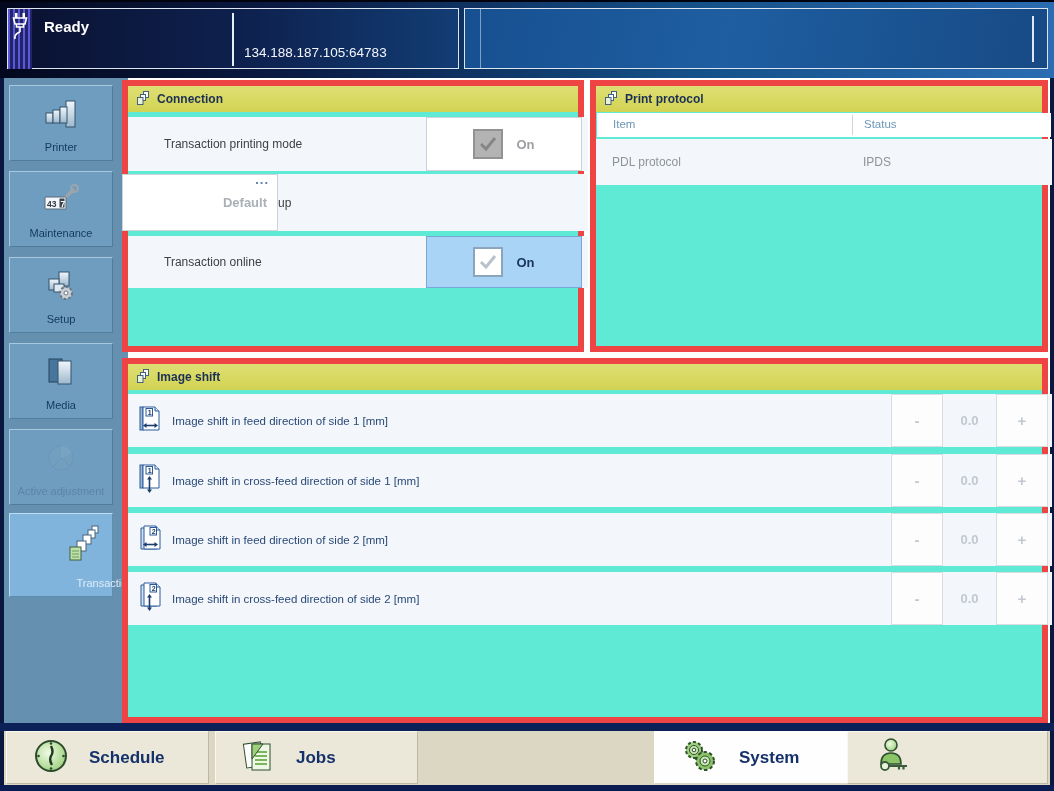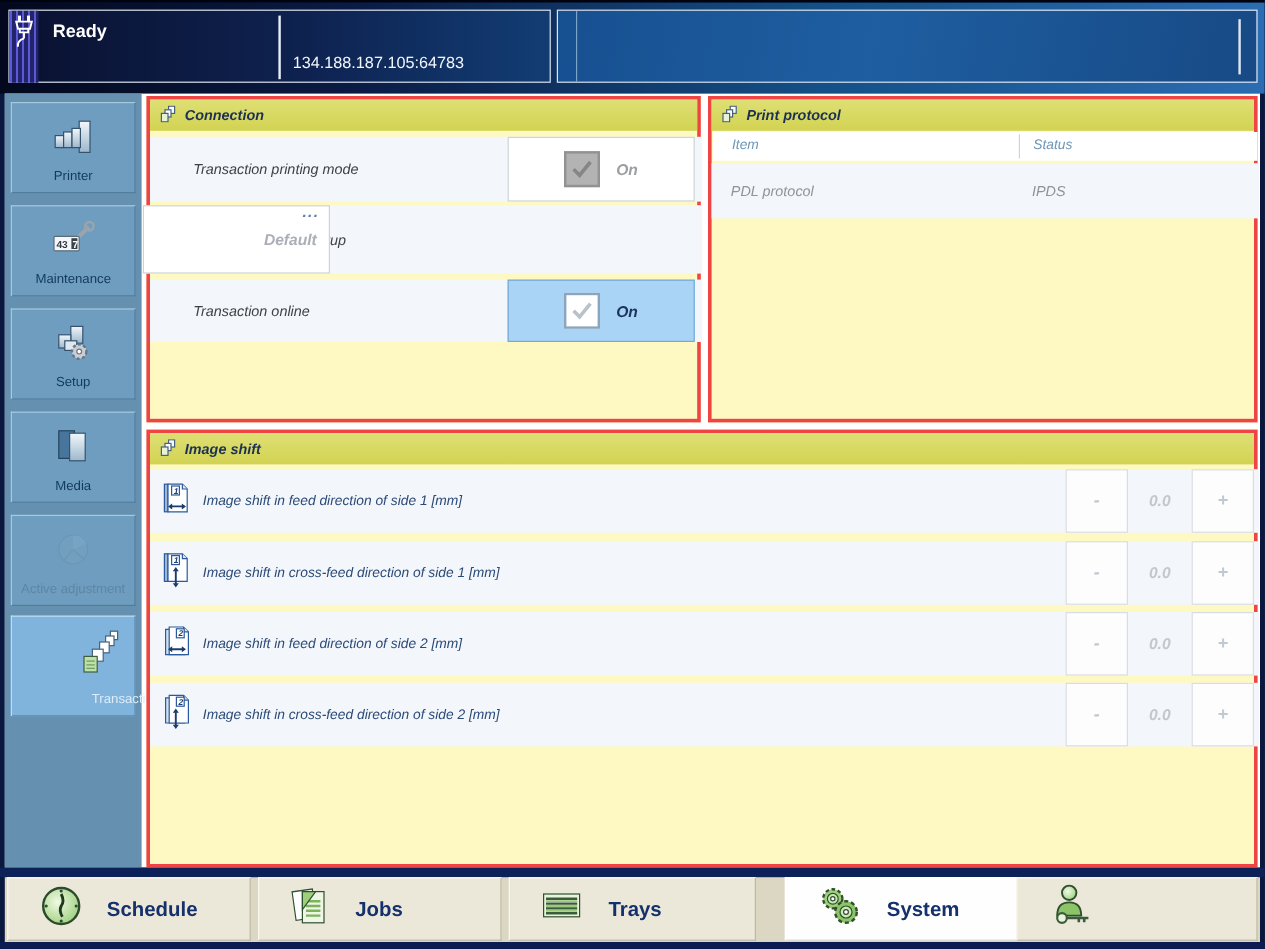--- a/index.html
+++ b/index.html
@@ -20,32 +20,32 @@
   .ready { position:absolute; left:36px; top:9px; color:#ffffff; font-weight:bold; font-size:15px; }
   .tb-divider { position:absolute; left:224px; top:4px; width:2px; height:53px; background:#e8eef7; }
   .ip { position:absolute; left:236px; top:36px; color:#f2f6fc; font-size:13.5px; }
   .info-inner-divider { position:absolute; left:15px; top:0; width:1px; height:100%; background:#9fbcd8; opacity:.75; }
   .info-right-tick { position:absolute; right:13px; top:7px; width:2px; height:46px; background:#dfe7f2; }
 
   
   .content { position:absolute; left:4px; top:78px; width:1046px; height:645px; background:#ffffff; }
 
   
-  .sidebar { position:absolute; left:0; top:0; width:114px; height:645px; background:#6690b0;text-decoration:underline; }
+  .sidebar { position:absolute; left:0; top:0; width:124px; height:645px; background:#6690b0;text-decoration:underline; }
   .side-btn { position:absolute; left:5px; width:104px; height:76px; background:#6f9dbf;
     border:1px solid; border-color:#a6c9df #517d9d #517d9d #a6c9df; text-align:center; cursor:pointer; }
   .side-icon { margin-top:9px; height:38px; display:flex; align-items:center; justify-content:center; }
   .side-label { position:absolute; bottom:7px; width:100%; font-size:11px; color:#12395f; }
   .side-btn.selected { background:#80b4dc; border-color:#bcdef3 #5d8db0 #5d8db0 #bcdef3;padding-left:44px; }
   .side-btn.selected .side-label { color:#dcecf8; }
   .side-btn.disabled .side-label { color:#5c86a5; }
   .side-btn.disabled .side-icon { opacity:.3; }
 
   
-  .panel { position:absolute; background:#fef9c3; border:3px solid #ef4444;font-style:italic; }
+  .panel { position:absolute; background:#5eead4; border:6px solid #ef4444; }
   #panel-connection { left:118px; top:2px; width:462px; height:272px; }
   #panel-protocol   { left:586px; top:2px; width:458px; height:272px; }
   #panel-imageshift { left:118px; top:280px; width:926px; height:365px; }
   .phead { height:26px; background:linear-gradient(180deg,#dedf74 0%,#d2d352 100%);
     display:flex; align-items:center; padding-left:8px; gap:7px;
     font-weight:bold; font-size:12px; color:#1c3055; }
 
   
   .crow { position:absolute; left:0; width:460px; height:54px; background:#f3f6fa; }
   .clabel { position:absolute; left:0; top:50%; transform:translateY(-50%); font-size:12px; color:#3e4245;margin-left:36px; }
@@ -386,30 +386,20 @@
         <svg width="34" height="36" viewBox="0 0 34 36">
           <rect x="3" y="5" width="17" height="24" fill="#ffffff" stroke="#2f4f2f" transform="rotate(-8 11 17)"></rect>
           <rect x="10" y="6" width="18" height="26" fill="#eef6e6" stroke="#2f4f2f"></rect>
           <path d="M13 14 h12 M13 18 h12 M13 22 h12 M13 26 h12" stroke="#7cb45c" stroke-width="2"></path>
           <path d="M10 6 L21 6 L10 21 z" fill="#9ed07c" stroke="#2f4f2f"></path>
         </svg>
       </span>
       <span class="nav-label">Jobs</span>
     </div>
 
-    <div class="nav-btn" style="left:420px;width:206px">
-      <span>
-        <svg width="36" height="26" viewBox="0 0 36 26">
-          <rect x="2" y="3" width="30" height="19" fill="#e8f4dc" stroke="#2f4f2f"></rect>
-          <path d="M4 7 h26 M4 11 h26 M4 15 h26 M4 19 h26" stroke="#3a5c3a" stroke-width="2"></path>
-          <path d="M4 9 h26 M4 13 h26 M4 17 h26" stroke="#9cc97e" stroke-width="1.5"></path>
-        </svg>
-      </span>
-      <span class="nav-label">Trays</span>
-    </div>
 
     <div class="nav-btn selected" style="left:633px;width:206px">
       <span>
         <svg width="38" height="36" viewBox="0 0 38 36">
           <circle cx="13" cy="12" r="8" fill="#9ed07c" stroke="#2f4f2f" stroke-width="2" stroke-dasharray="3 2.2"></circle>
           <circle cx="13" cy="12" r="4.5" fill="#cde8b8" stroke="#2f4f2f"></circle>
           <circle cx="13" cy="12" r="1.8" fill="#ffffff" stroke="#2f4f2f"></circle>
           <circle cx="24" cy="23" r="9" fill="#8cc468" stroke="#2f4f2f" stroke-width="2" stroke-dasharray="3.4 2.4"></circle>
           <circle cx="24" cy="23" r="5" fill="#cde8b8" stroke="#2f4f2f"></circle>
           <circle cx="24" cy="23" r="2" fill="#ffffff" stroke="#2f4f2f"></circle>

